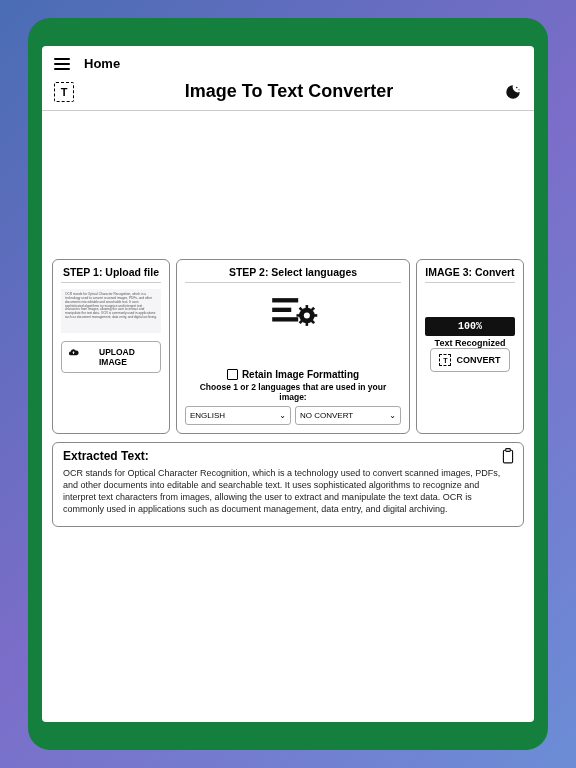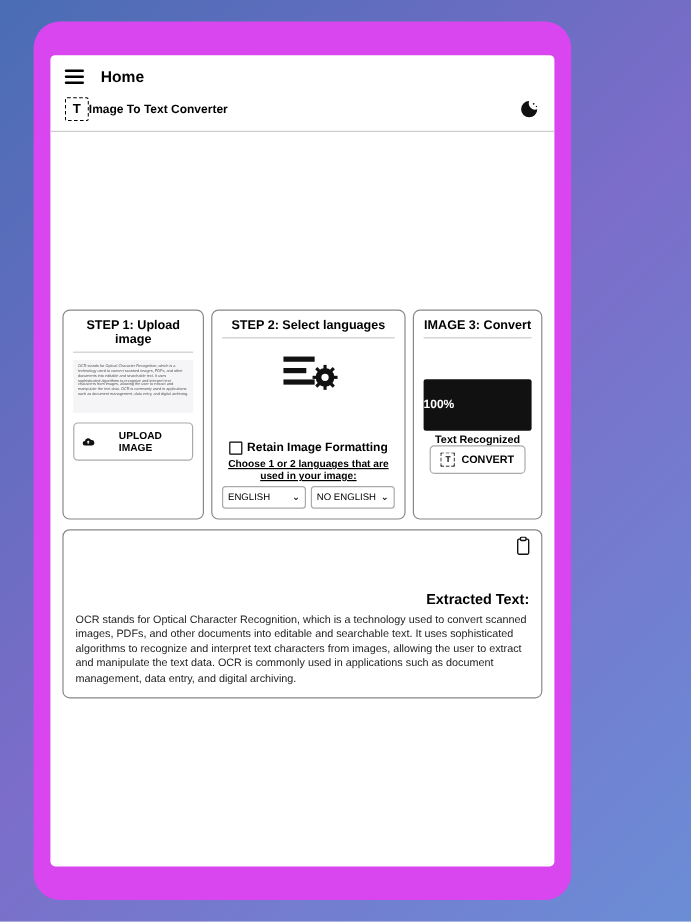--- a/index.html
+++ b/index.html
@@ -7,23 +7,23 @@
     font-family: -apple-system, BlinkMacSystemFont, "Segoe UI", Arial, sans-serif;
     background: linear-gradient(135deg, #4a6db5 0%, #7b6dc9 50%, #6b8dd6 100%);
     width: 576px;
     height: 768px;
     overflow: hidden;
   }
   .tablet-frame {
     position: absolute;
     top: 18px;
     left: 28px;
-    width: 448px;
+    width: 520px;
     height: 732px;
-    background: #d946ef;
+    background: #15803d;
     border-radius: 22px;
     padding: 28px 14px 28px 14px;
   }
   .screen {
     background: #fff;
     width: 100%;
     height: 100%;
     border-radius: 4px;
     overflow: hidden;
     display: flex;
@@ -49,23 +49,23 @@
   }
   .title-icon {
     width: 20px; height: 20px;
     border: 1.5px dashed #000;
     border-radius: 2px;
     display:flex; align-items:center; justify-content:center;
     font-weight:700; font-size:11px;
   }
   .page-title {
     flex: 1;
-    text-align: left;
+    text-align: center;
     font-weight: 700;
-    font-size: 10px;
+    font-size: 18px;
   }
   .moon-icon {
     width: 18px; height: 18px;
     position: relative;
   }
   .moon-icon svg { width:18px; height:18px; }
   .content { flex:1; padding: 8px 10px; display:flex; flex-direction:column; }
   .spacer-top { flex: 0 0 140px; }
   .steps {
     display:flex;
@@ -103,21 +103,20 @@
     overflow: hidden;
     margin-bottom: 8px;
   }
   .upload-btn {
     border: 1px solid #aaa;
     border-radius: 4px;
     padding: 5px 6px;
     font-size: 8.5px;
     font-weight: 600;
     display:flex;
-    align-items:center;
     gap:20px;
     background:#fff;
     cursor:pointer;
   }
   .cloud-icon svg { width:11px; height:11px; display:block; }
   .settings-icon-wrap {
     height: 46px;
     display:flex;
     align-items:center;
     justify-content:center;
@@ -132,21 +131,20 @@
   }
   .checkbox {
     width:11px; height:11px; border:1.5px solid #000;
     border-radius:1px; display:inline-block;
   }
   .lang-hint {
     font-size: 8.5px;
     font-weight: 700;
     text-align:center;
     margin-bottom: 4px;
-    text-decoration: underline;
   }
   .selects {
     display:flex;
     gap:4px;
     width:100%;
   }
   .sel {
     flex:1;
     border:1px solid #aaa;
     border-radius:3px;
@@ -157,24 +155,25 @@
     align-items:flex-start;
     background:#fff;
   }
   .sel .chev { font-size:8px; }
   .progress-bar {
     width:100%;
     background:#111;
     color:#fff;
     font-size:10px;
     font-weight:700;
-    text-align:left;
+    text-align:center;
     border-radius:2px;
-    padding:16px 0;
+    padding:4px 0;
     margin-top: 28px;
+    font-family: Liberation Mono, monospace;
   }
   .recog-label {
     font-size:9px;
     font-weight:700;
     margin-top:2px;
   }
   .convert-btn {
     border:1px solid #aaa;
     border-radius:4px;
     padding:5px 8px;
@@ -196,23 +195,22 @@
   .extracted-box {
     margin-top: 8px;
     border:1px solid #888;
     border-radius:6px;
     padding:6px 10px 10px 10px;
     position:relative;
   }
   .extracted-title {
     font-weight:700;
     font-size:12px;
-    text-align:right;
+    text-align:left;
     margin-bottom:4px;
-    margin-top:44px;
   }
   .clipboard-icon {
     position:absolute;
     top:5px; right:8px;
     width:14px; height:16px;
   }
   .clipboard-icon svg { width:14px; height:16px; }
   .extracted-text {
     font-size:9px;
     line-height:1.35;
@@ -245,21 +243,21 @@
           </svg>
       </div>
     </div>
 
     <div class="content">
       <div class="spacer-top"></div>
 
       <div class="steps">
 
         <div class="step-box step1">
-          <div class="step-title">STEP 1: Upload image</div>
+          <div class="step-title">STEP 1: Upload file</div>
           <div class="preview-img">OCR stands for Optical Character Recognition, which is a technology used to convert scanned images, PDFs, and other documents into editable and searchable text. It uses sophisticated algorithms to recognize and interpret text characters from images, allowing the user to extract and manipulate the text data. OCR is commonly used in applications such as document management, data entry, and digital archiving.</div>
           <div class="upload-btn">
             <span class="cloud-icon">
               <svg viewBox="0 0 24 24">
                   <path fill="#111" d="M19 18H6a4 4 0 0 1 0-8 6 6 0 0 1 11.3-2A4.5 4.5 0 0 1 19 18z"></path>
                   <path fill="#fff" d="M12 9l-3 3h2v3h2v-3h2z"></path>
                 </svg>
             </span>
             <span>UPLOAD IMAGE</span>
           </div>
@@ -292,21 +290,21 @@
             <span class="checkbox"></span>
             <span>Retain Image Formatting</span>
           </div>
           <div class="lang-hint">Choose 1 or 2 languages that are used in your image:</div>
           <div class="selects">
             <div class="sel">
               <span>ENGLISH</span>
               <span class="chev">⌄</span>
             </div>
             <div class="sel">
-              <span>NO ENGLISH</span>
+              <span>NO CONVERT</span>
               <span class="chev">⌄</span>
             </div>
           </div>
         </div>
 
         <div class="step-box step3">
           <div class="step-title">IMAGE 3: Convert</div>
           <div class="progress-bar">100%</div>
           <div class="recog-label">Text Recognized</div>
           <div class="convert-btn">

